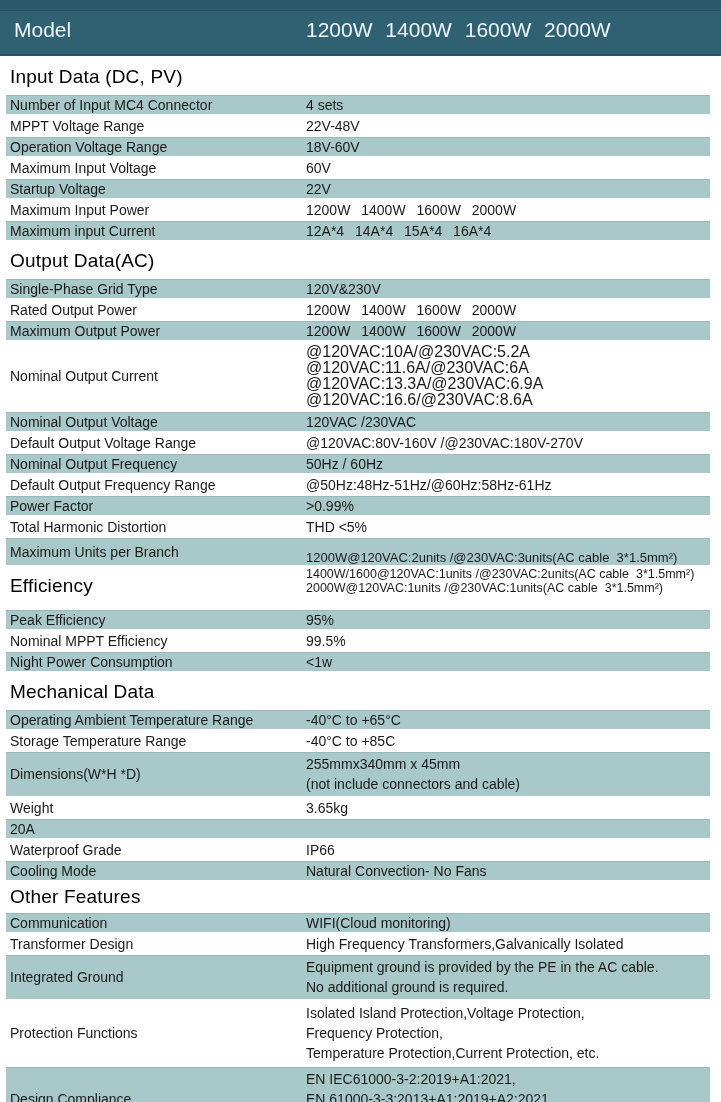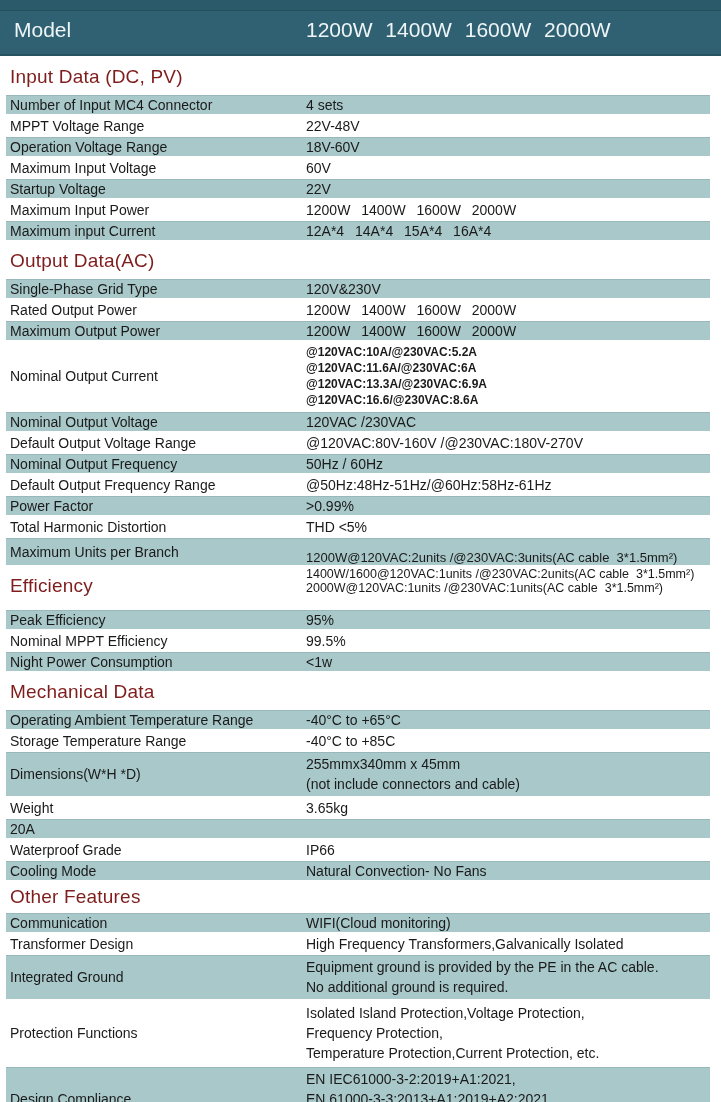--- a/index.html
+++ b/index.html
@@ -24,37 +24,37 @@
     content:"";position:absolute;top:0;left:0;right:0;height:10px;
     background:rgba(10,35,44,0.10);border-bottom:1px solid rgba(10,35,44,0.20);
   }
   .tb-label{
     box-sizing:border-box;width:306px;padding-left:14px;padding-top:6px;
     font-size:21px;position:relative;
   }
   .tb-values{font-size:21px;word-spacing:7px;position:relative;padding-top:6px;}
   
   .section-title{
-    font-size:19px;font-weight:500;color:#7f1d1d;
+    font-size:19px;font-weight:500;color:#000000;
     margin:10px 0 7px 10px;line-height:22px;letter-spacing:0.2px;
   }
   .spec-section[data-idx="4"] > .section-title{margin:6px 0 5px 10px;}
   
   .row{display:flex;align-items:center;min-height:19px;margin:0 11px 2px 6px;}
   .rows .row:nth-child(odd){
     background:var(--shade);
     box-shadow:inset 0 1px 0 rgba(31,77,88,0.12);
   }
   .lbl{box-sizing:border-box;flex:0 0 296px;width:296px;padding-left:4px;font-size:14px;}
   .val{flex:1;font-size:14px;padding-left:4px;white-space:pre-wrap;}
   .val.cols{word-spacing:7px;}
   .val.small-inline{font-size:13px;margin-top:12px;}
   .val.multi{padding:2px 0 2px 4px;}
   .val.multi .line{font-size:14px;line-height:20px;white-space:pre-wrap;}
-  .val.multi.small .line{font-size:12px;line-height:16px;font-weight:bold;}
+  .val.multi.small .line{font-size:16px;line-height:16px;}
   
   .eff-band{display:flex;margin:0 11px 14px 6px;min-height:29px;}
   .eff-band .band-title{
     box-sizing:border-box;flex:0 0 296px;width:296px;margin:0;padding-left:4px;
     align-self:flex-end;line-height:21px;
   }
   .eff-band .overflow{flex:1;padding:1px 0 1px 4px;}
   .eff-band .overflow .line{font-size:12.5px;line-height:13.5px;white-space:pre-wrap;}
 </style>
 </head>

